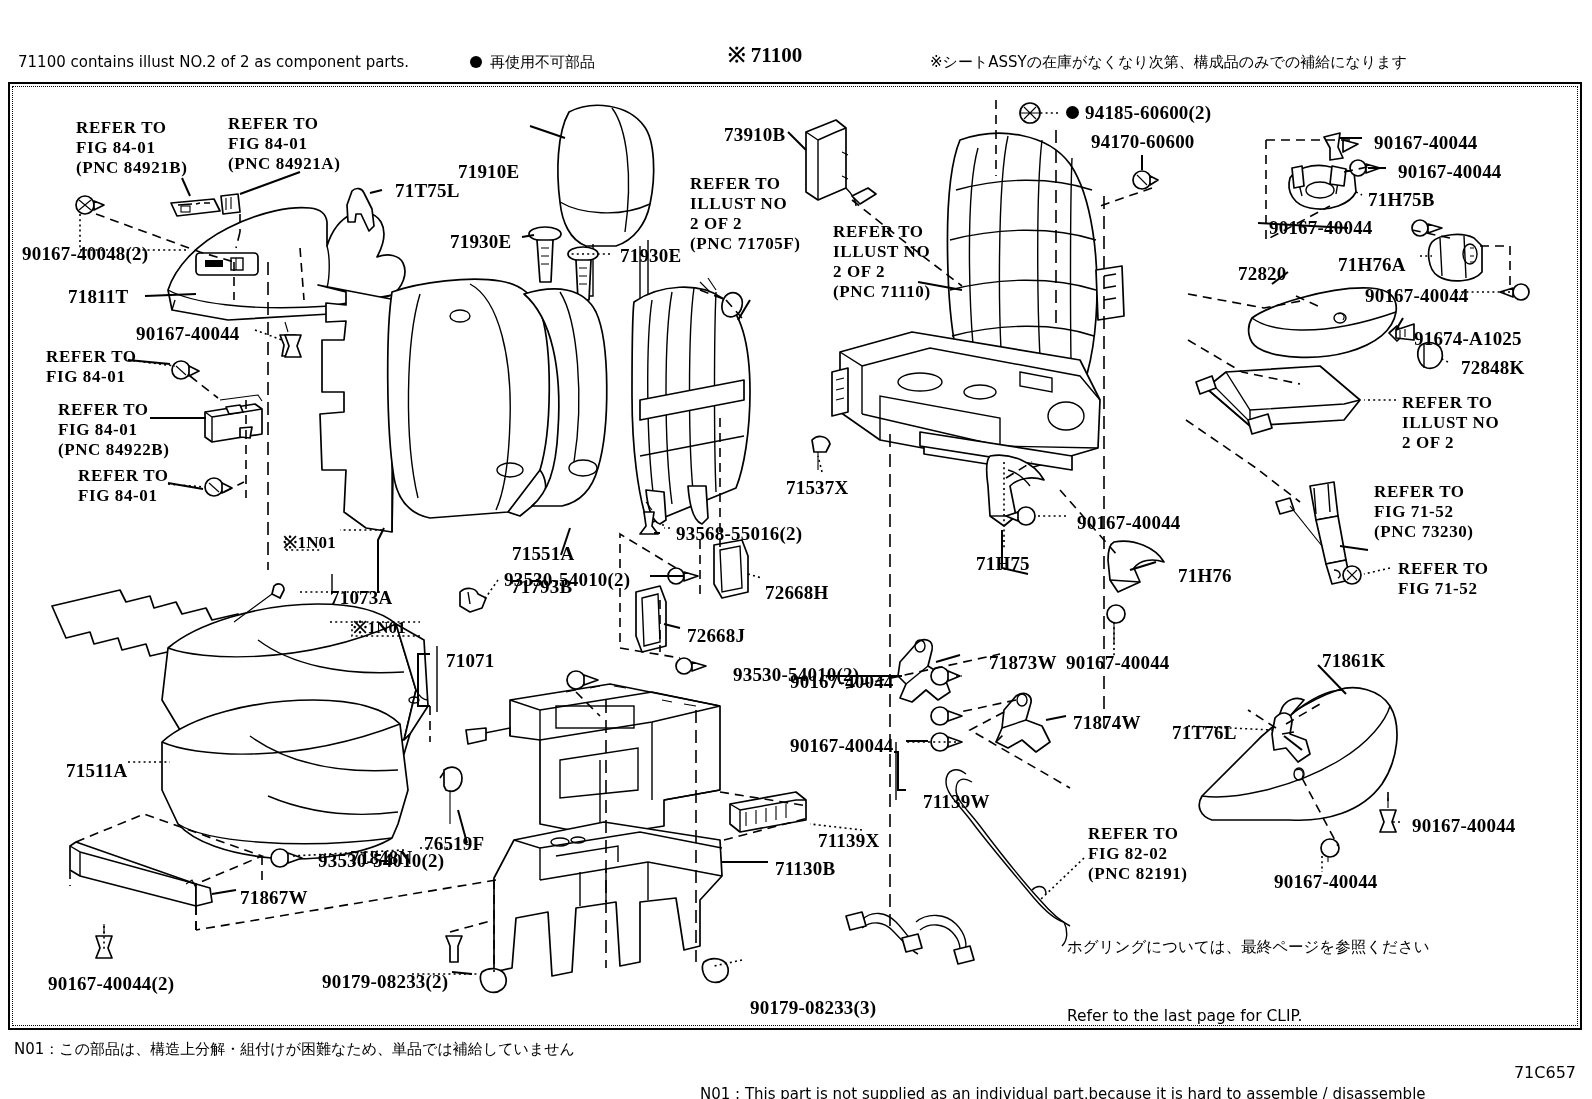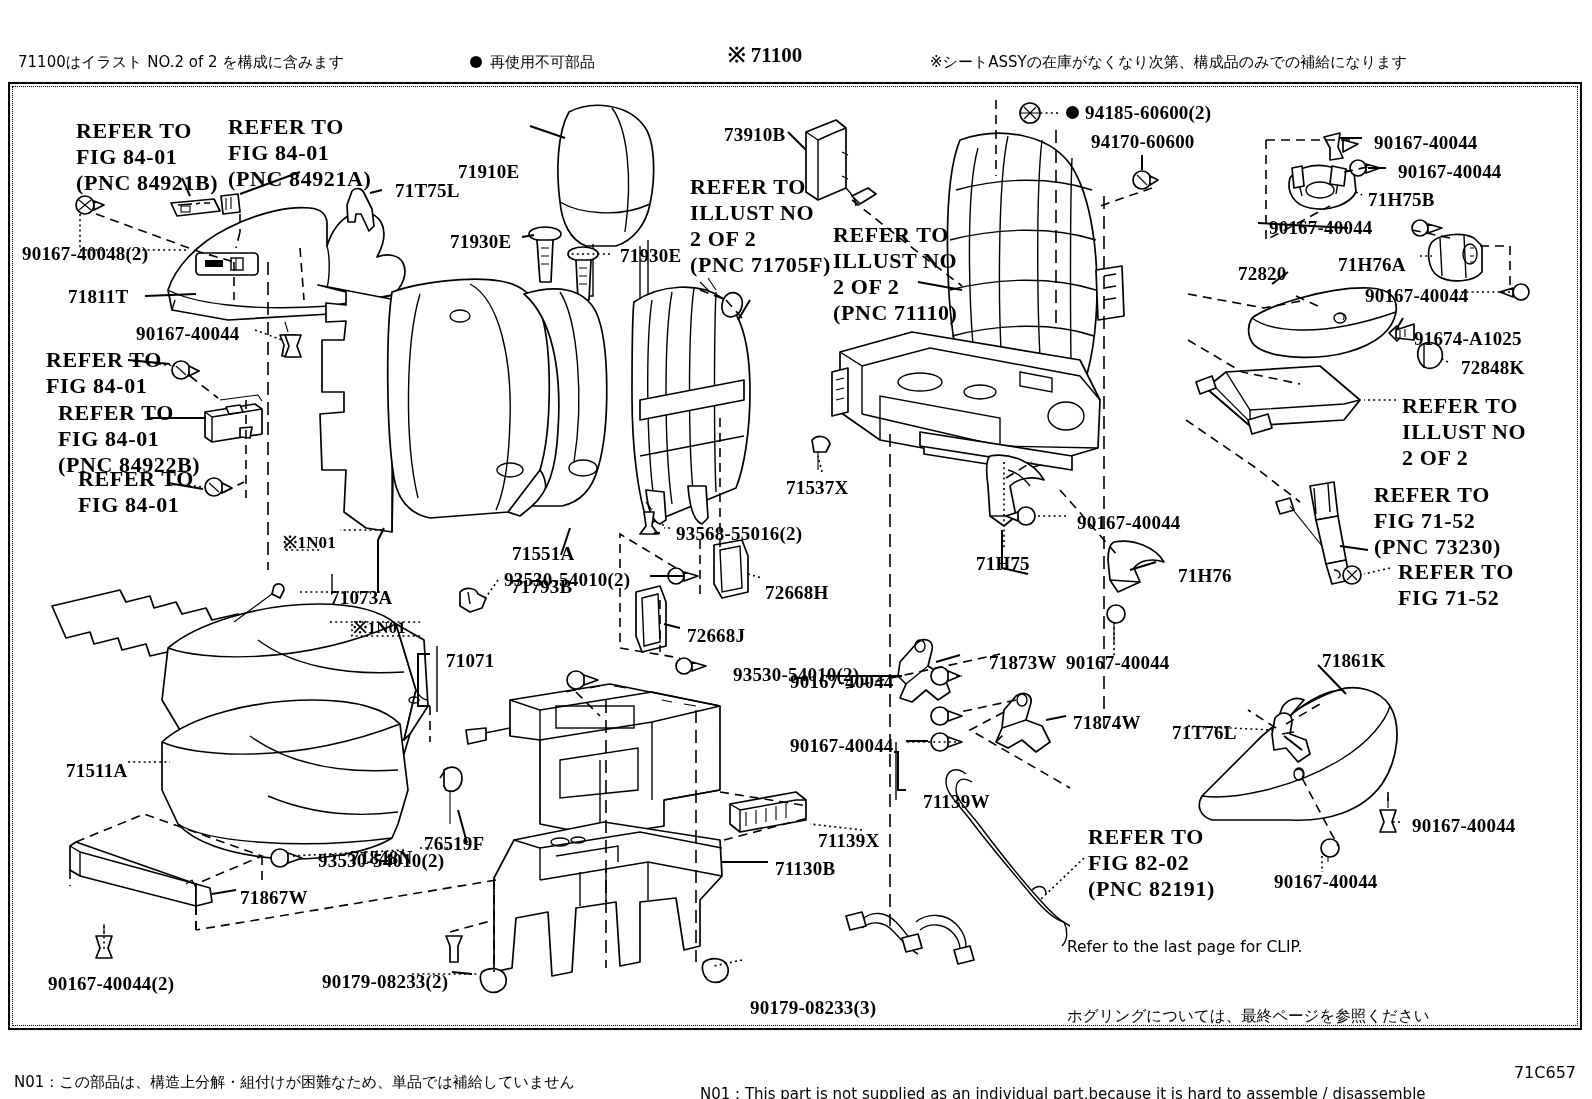--- a/index.html
+++ b/index.html
@@ -20,28 +20,28 @@
   #hdr-right{left:930px;top:8px;}
 
   
   #frame{position:absolute;left:8px;top:82px;width:1574px;height:948px;
     border:2px solid #000;box-sizing:border-box;background:#fff;}
   #frame::after{content:"";position:absolute;left:2px;top:2px;right:2px;bottom:2px;
     border:1px dotted #000;pointer-events:none;}
 
   
   .ftr{position:absolute;font-family:"DejaVu Sans",sans-serif;font-size:15px;line-height:1.5;white-space:pre;}
-  #ftr-left{left:14px;top:1038px;margin-top:33px;}
+  #ftr-left{left:14px;top:1038px;}
   #ftr-right{left:700px;top:1038px;}
   #figcode{position:absolute;right:16px;top:1063px;font-family:"DejaVu Sans",sans-serif;font-size:16px;}
 
   
   .lbl{position:absolute;font-family:"Liberation Serif",serif;font-weight:bold;
        font-size:19px;line-height:1.18;white-space:pre;letter-spacing:.2px;}
-  .lbl.ref{font-weight:bold;font-size:22px;letter-spacing:.6px;}
+  .lbl.ref{font-weight:bold;font-size:17px;letter-spacing:.6px;}
   .lbl.small{font-size:17px;}
   .lbl.blk::before{content:"";display:inline-block;width:13px;height:13px;
        border-radius:50%;background:#000;margin-right:6px;vertical-align:0px;}
 
   
   svg.art{position:absolute;left:0;top:0;width:1592px;height:1099px;overflow:visible;}
   .ln{stroke:#000;fill:none;}
   .solid{stroke-width:2;}
   .thin{stroke-width:1.4;}
   .dot2{stroke-width:1.6;stroke-dasharray:2 3.2;}
@@ -51,21 +51,20 @@
   .partline{fill:none;stroke:#000;stroke-width:1.4;}
   .partthin{fill:none;stroke:#000;stroke-width:1.1;}
   .solidfill{fill:#000;}
 </style>
 </head>
 <body>
 
 <div id="root">
 
   <div class="hdr" id="hdr-left">
-    <div>71100はイラスト NO.2 of 2 を構成に含みます</div>
     <div>71100 contains illust NO.2 of 2 as component parts.</div>
   </div>
 
   <div class="hdr" id="hdr-mid">
     <div><span class="dot"></span><span>再使用不可部品</span></div>
     <div><span class="dot"></span><span>Non-reusable part</span></div>
   </div>
 
   <div class="hdr" id="hdr-star">※ 71100</div>
 
@@ -766,22 +765,22 @@
       <div class="lbl " style="left: 1322px; top: 650px;">71861K</div>
       <div class="lbl " style="left: 1172px; top: 722px;">71T76L</div>
       <div class="lbl " style="left: 1412px; top: 815px;">90167-40044</div>
       <div class="lbl " style="left: 1274px; top: 871px;">90167-40044</div>
       <div class="lbl ref" style="left: 1088px; top: 824px;">REFER TO
 FIG 82-02
 (PNC 82191)</div>
     </div>
 
   <div style="position:absolute;left:1067px;top:889px;font-family:'DejaVu Sans',sans-serif;font-size:15.5px;line-height:1.5;white-space:pre;">
+    <div>ホグリングについては、最終ページを参照ください</div>
     <div>Refer to the last page for CLIP.</div>
-    <div>ホグリングについては、最終ページを参照ください</div>
     
   </div>
 
   <div class="ftr" id="ftr-left">N01：この部品は、構造上分解・組付けが困難なため、単品では補給していません</div>
   <div class="ftr" id="ftr-right">
     <div>N01 : This part is not supplied as an individual part,because it is hard to assemble / disassemble</div>
     
   </div>
   <div id="figcode">71C657</div>
 

